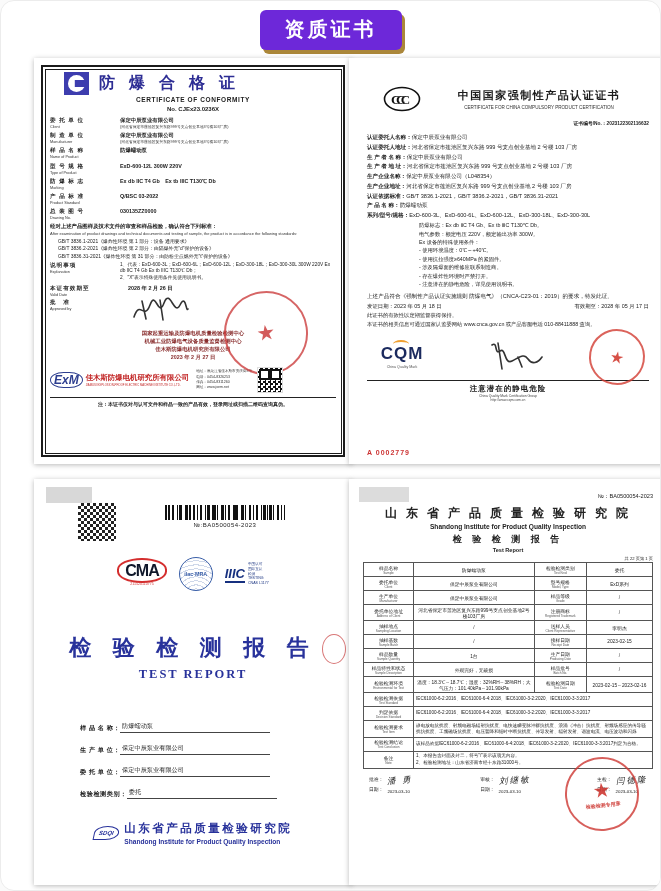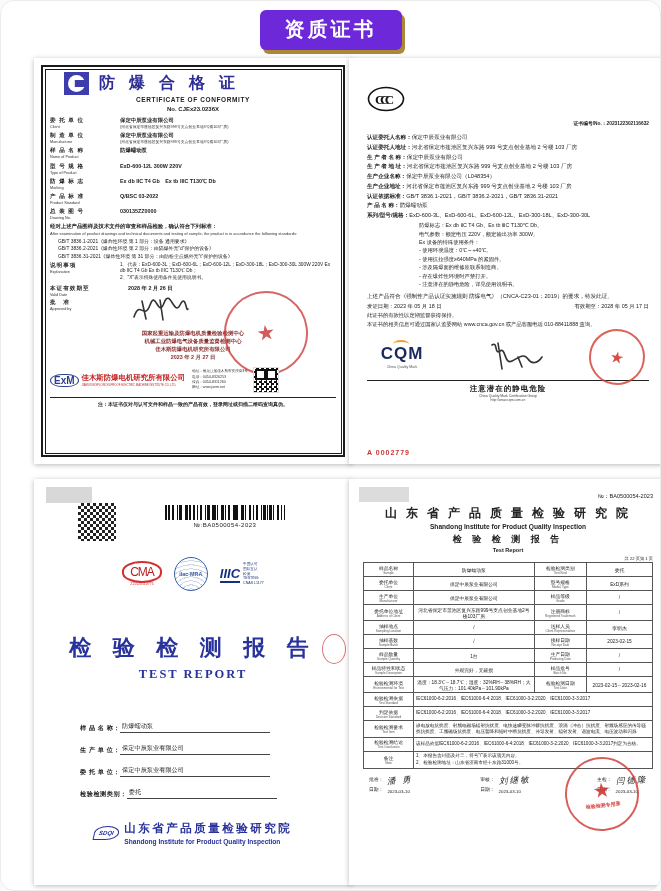--- a/index.html
+++ b/index.html
@@ -41,33 +41,33 @@
   .c1-expl-lines { flex:1; font-size:4.8px; line-height:1.4; }
   .c1-valid { display:flex; gap:8px; margin-top:3px; }
   .c1-approve { display:flex; gap:10px; margin-top:2px; align-items:flex-start; height:30px; }
   .c1-sig { margin-top:-2px; }
   .c1-stampblock { position:relative; margin-top:0; text-align:center; color:#8a2f2f; font-weight:bold; }
   .c1-stampline { font-size:5.4px; line-height:1.5; }
   .c1-stampdate { font-size:5.4px; margin-top:1px; }
   .c1-stampcircle { position:absolute; width:84px; height:84px; border:2.5px solid rgba(200,50,50,.75); border-radius:50%; right:28px; top:-38px; display:flex; align-items:center; justify-content:center; color:rgba(200,50,50,.8); font-size:18px; transform:rotate(-8deg); }
   .c1-footer { display:flex; align-items:center; gap:5px; margin-top:6px; }
   .c1-exm { display:flex; align-items:center; gap:3px; }
-  .c1-exm-logo { font-weight:bold; font-size:10px; color:#2d3e8f; border:1px solid #2d3e8f; border-radius:50%/60%; padding:0 3px; }
+  .c1-exm-logo { font-style:italic; font-weight:bold; font-size:12px; color:#2d3e8f; border:1px solid #2d3e8f; border-radius:50%/60%; padding:0 3px; }
   .c1-company { color:#c22525; font-weight:bold; font-size:7.4px; }
   .c1-company-en { color:#c22525; font-size:2.8px; }
   .c1-contacts { font-size:3.6px; color:#333; line-height:1.5; margin-left:2px; }
   .c1-hr { border-top:1px solid #222; margin-top:4px; }
   .c1-note { font-size:5px; font-weight:bold; text-align:center; margin-top:3px; }
   .qr { width:26px; height:26px; background:repeating-conic-gradient(#111 0% 25%, #fff 0% 50%); background-size:5px 5px; border:1px solid #ddd; position:relative; flex:0 0 auto; }
   .qr::before, .qr::after { content:''; position:absolute; width:7px; height:7px; border:2px solid #111; background:#fff; }
   .qr::before { left:1px; top:1px; } .qr::after { right:1px; top:1px; }
 
   
   .c2-body { position:absolute; inset:14px 18px; font-size:5.6px; color:#1c1c1c; }
-  .c2-head { display:flex; align-items:center; gap:8px; margin-top:14px; }
+  .c2-head { display:flex; align-items:center; gap:8px; margin-top:14px;margin-left:16px; }
   .c2-ccc { flex:0 0 auto; }
   .c2-titles { flex:1; text-align:center; }
   .c2-title { font-family:"Liberation Serif", serif; font-size:11px; font-weight:bold; letter-spacing:1.5px; }
   .c2-title-en { font-size:4.6px; color:#333; margin-top:2px; }
   .c2-no { text-align:right; font-size:4.8px; font-weight:bold; margin:8px 0 7px; }
   .c2-line { line-height:1.75; }
   .c2-lbl { font-weight:bold; }
   .c2-detail { margin-left:52px; line-height:1.6; font-size:5.3px; }
   .c2-stmt { margin-top:3px; line-height:1.6; }
   .c2-dates { display:flex; justify-content:space-between; margin-top:2px; font-size:5.4px; }
@@ -89,21 +89,21 @@
   .c3-body { position:absolute; inset:10px 18px; color:#222; }
   .c3-grayblob { position:absolute; left:-6px; top:-2px; width:46px; height:16px; background:#d8d8d8; }
   .c3-toprow { display:flex; margin-top:14px; }
   .c3-qr { width:38px; height:38px; background:repeating-conic-gradient(#222 0% 25%, #fff 0% 50%); background-size:6px 6px; margin-left:26px; }
   .c3-barwrap { flex:1; text-align:center; margin-top:2px; }
   .barcode { width:120px; height:15px; margin:0 auto; background-color:#fff;
     background-image:repeating-linear-gradient(90deg,#111 0 1px,transparent 1px 4px),repeating-linear-gradient(90deg,#111 0 2px,transparent 2px 7px),repeating-linear-gradient(90deg,transparent 0 3px,#111 3px 4px,transparent 4px 11px); }
   .c3-barno { font-size:6px; margin-top:2px; letter-spacing:.5px; }
   .c3-logos { display:flex; align-items:center; justify-content:center; gap:12px; margin-top:16px; }
   .cma { text-align:center; }
-  .cma-mark { color:#b91c1c; border:2.5px solid #d42e2e; border-radius:50%/46%; font-weight:400; font-size:12px; padding:2px 6px; letter-spacing:-1px; }
+  .cma-mark { color:#0f172a; border:2.5px solid #d42e2e; border-radius:50%/46%; font-weight:700; font-size:16px; padding:2px 6px; letter-spacing:-1px; }
   .cma-code { color:#d42e2e; font-size:3.6px; margin-top:2px; }
   .ilac { width:34px; height:34px; border-radius:50%; border:1.5px solid #3a5fa8; color:#3a5fa8; font-size:5.4px; font-weight:bold; display:flex; align-items:center; justify-content:center; background:repeating-radial-gradient(circle at 50% 120%, transparent 0 3px, rgba(58,95,168,.25) 3px 4px); }
   .cnas { display:flex; align-items:center; gap:3px; }
   .cnas-word { color:#16307f; font-size:13px; font-weight:800; font-style:italic; border-bottom:2px solid #16307f; }
   .cnas-side { font-size:3.6px; color:#16307f; line-height:1.35; }
   .c3-title { text-align:center; font-family:"Liberation Serif", serif; font-size:22px; font-weight:bold; letter-spacing:8px; color:#28329b; margin-top:42px; white-space:nowrap; }
   .c3-title-en { text-align:center; font-family:"Liberation Serif", serif; font-size:12.5px; font-weight:bold; letter-spacing:2px; color:#28329b; margin-top:4px; }
   .c3-fields { margin:40px 0 0 28px; }
   .c3-field { display:flex; align-items:flex-end; margin-bottom:11px; font-size:6.2px; }
   .c3-flbl { font-weight:bold; letter-spacing:.5px; flex:0 0 auto; }
@@ -307,20 +307,24 @@
     </div>
   </div>
 
   <div class="cert" id="cert2">
     <div class="c2-body">
       <div class="c2-head">
         <svg class="c2-ccc" width="38" height="26" viewBox="0 0 38 26">
           <ellipse cx="19" cy="13" rx="17.5" ry="11.5" fill="none" stroke="#111" stroke-width="1.6"></ellipse>
           <text x="8" y="17.5" font-size="13" font-weight="bold" font-family="serif" letter-spacing="-4.5" fill="#111">CCC</text>
         </svg>
+        <div class="c2-titles">
+          <div class="c2-title">中国国家强制性产品认证证书</div>
+          <div class="c2-title-en">CERTIFICATE FOR CHINA COMPULSORY PRODUCT CERTIFICATION</div>
+        </div>
       </div>
       <div class="c2-no">证书编号/No.：2023122302116632</div>
 
       <div>
 
       <div class="c2-line">
           <span class="c2-lbl">认证委托人名称：</span><span>保定中辰泵业有限公司</span>
         </div>
           <div class="c2-line">
           <span class="c2-lbl">认证委托人地址：</span><span>河北省保定市莲池区复兴东路 999 号支点创业基地 2 号楼 103 厂房</span>

